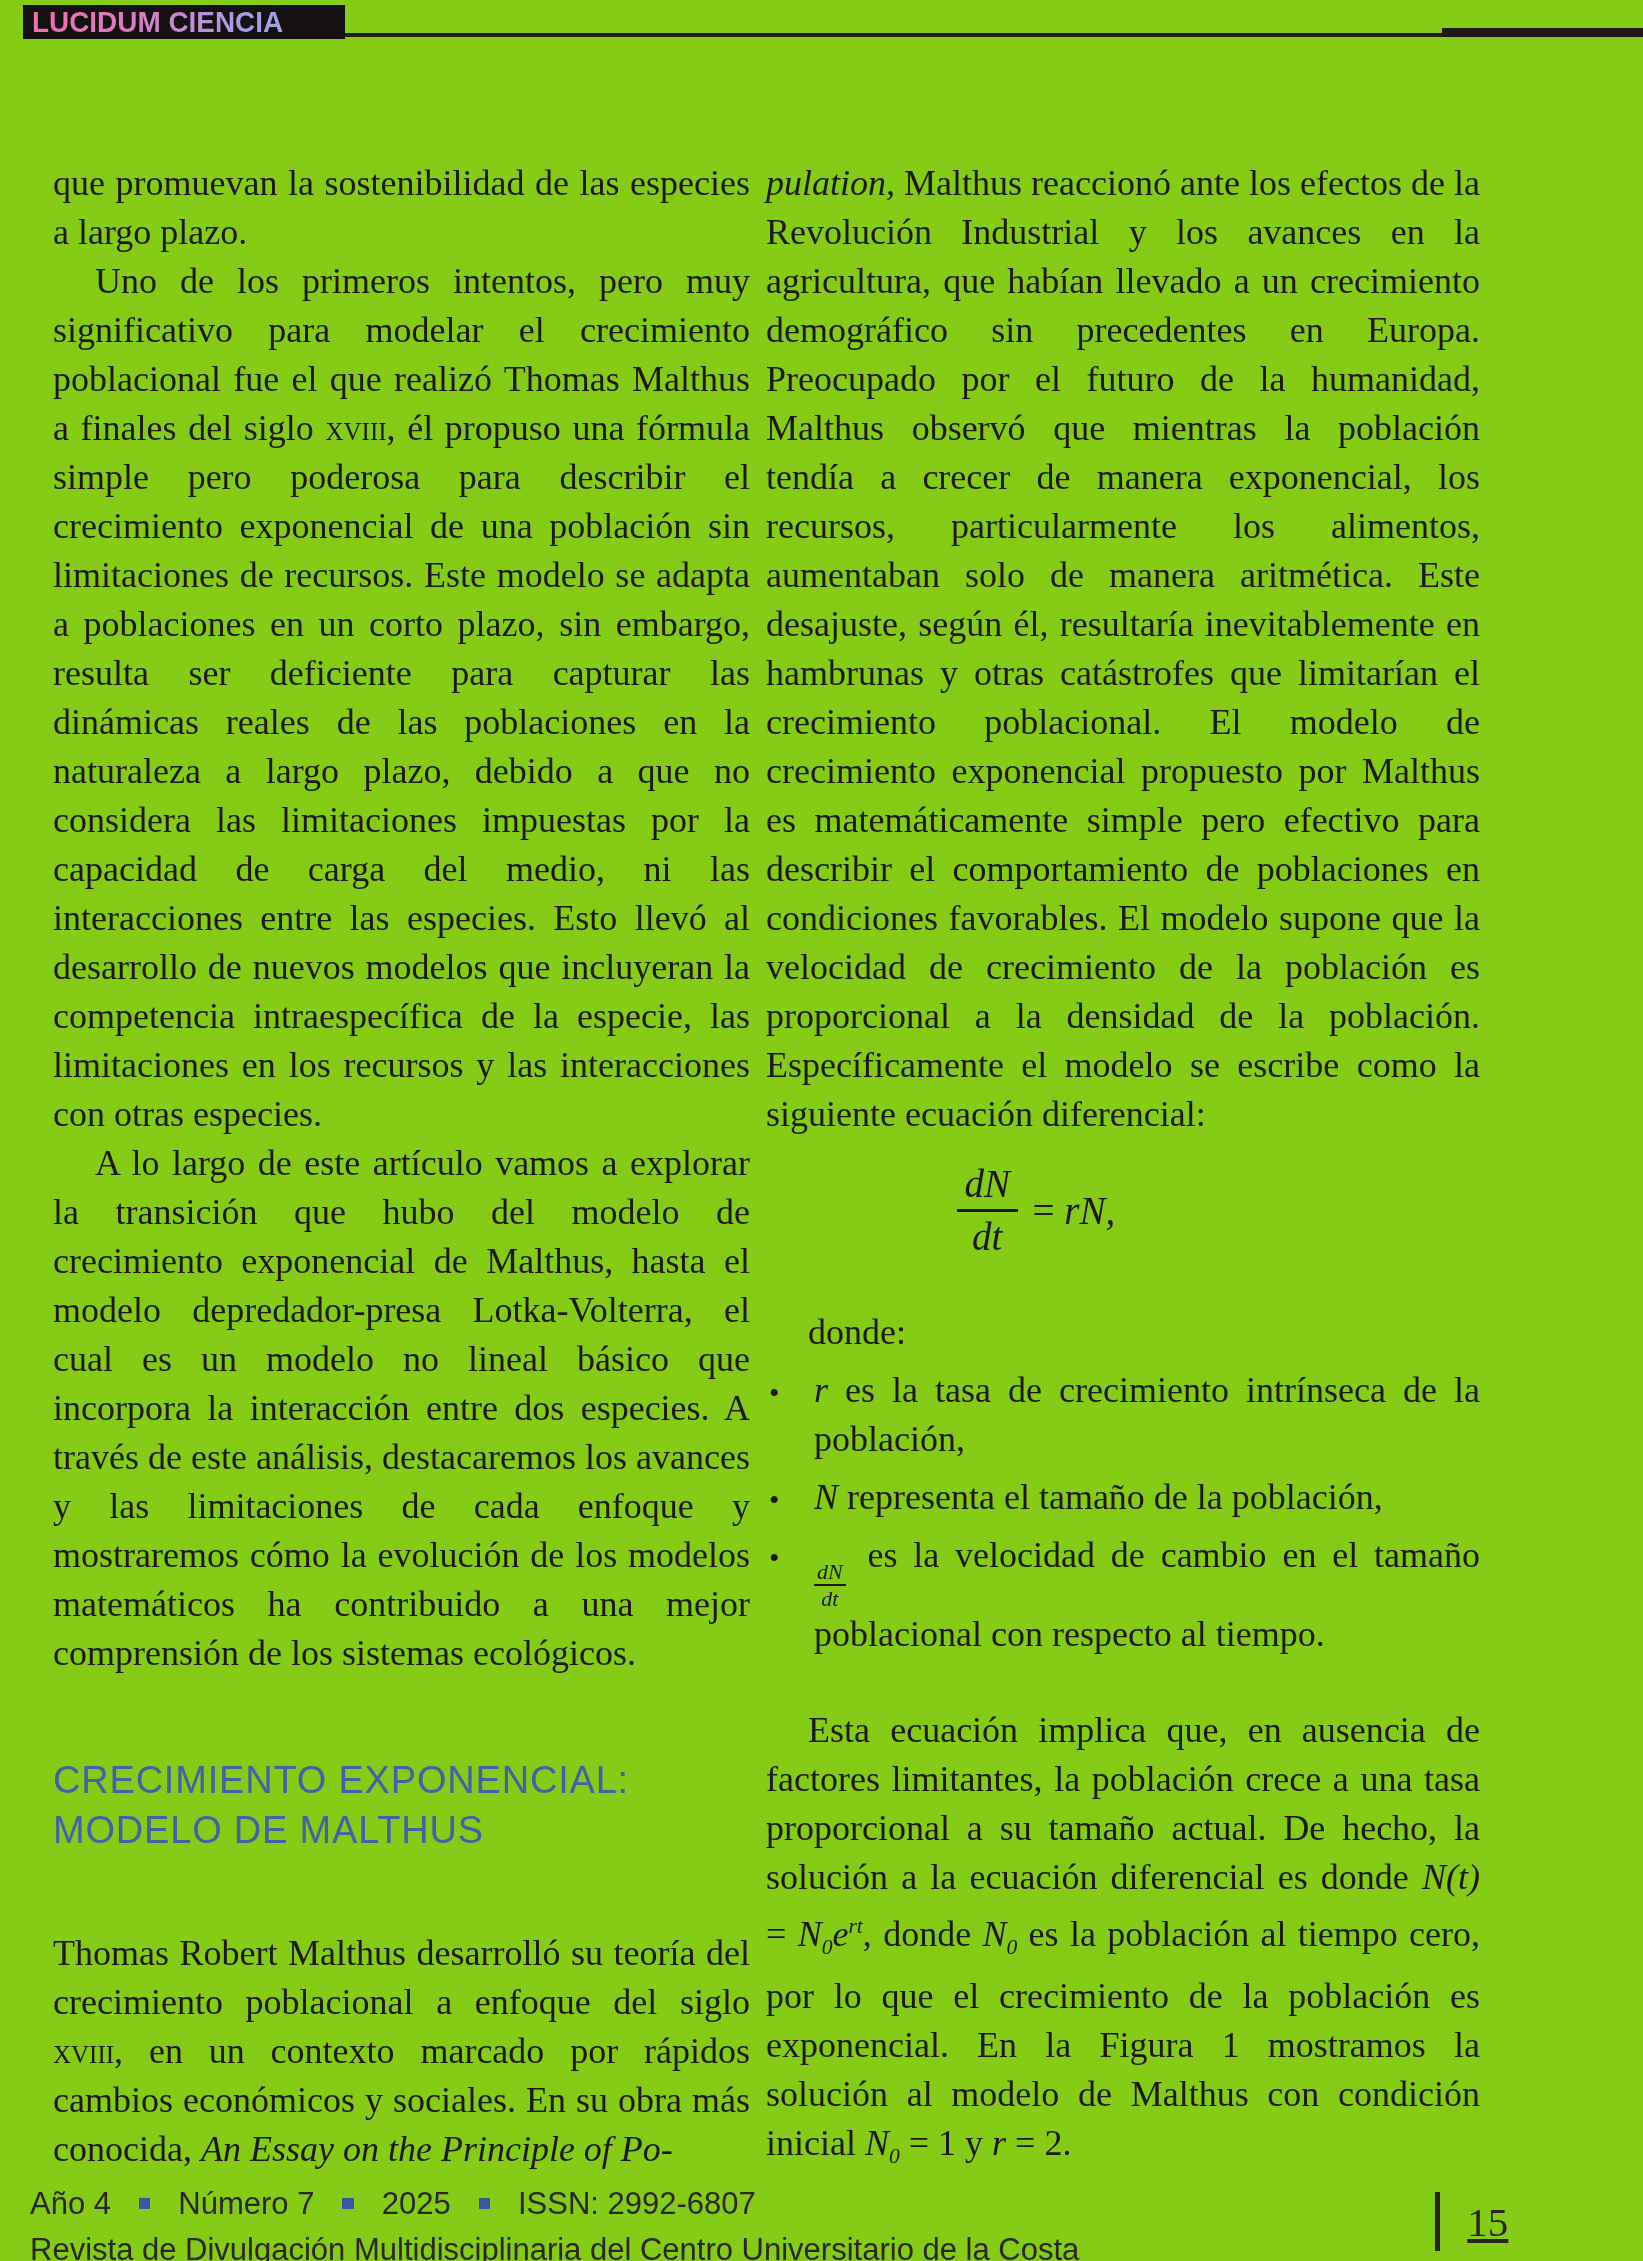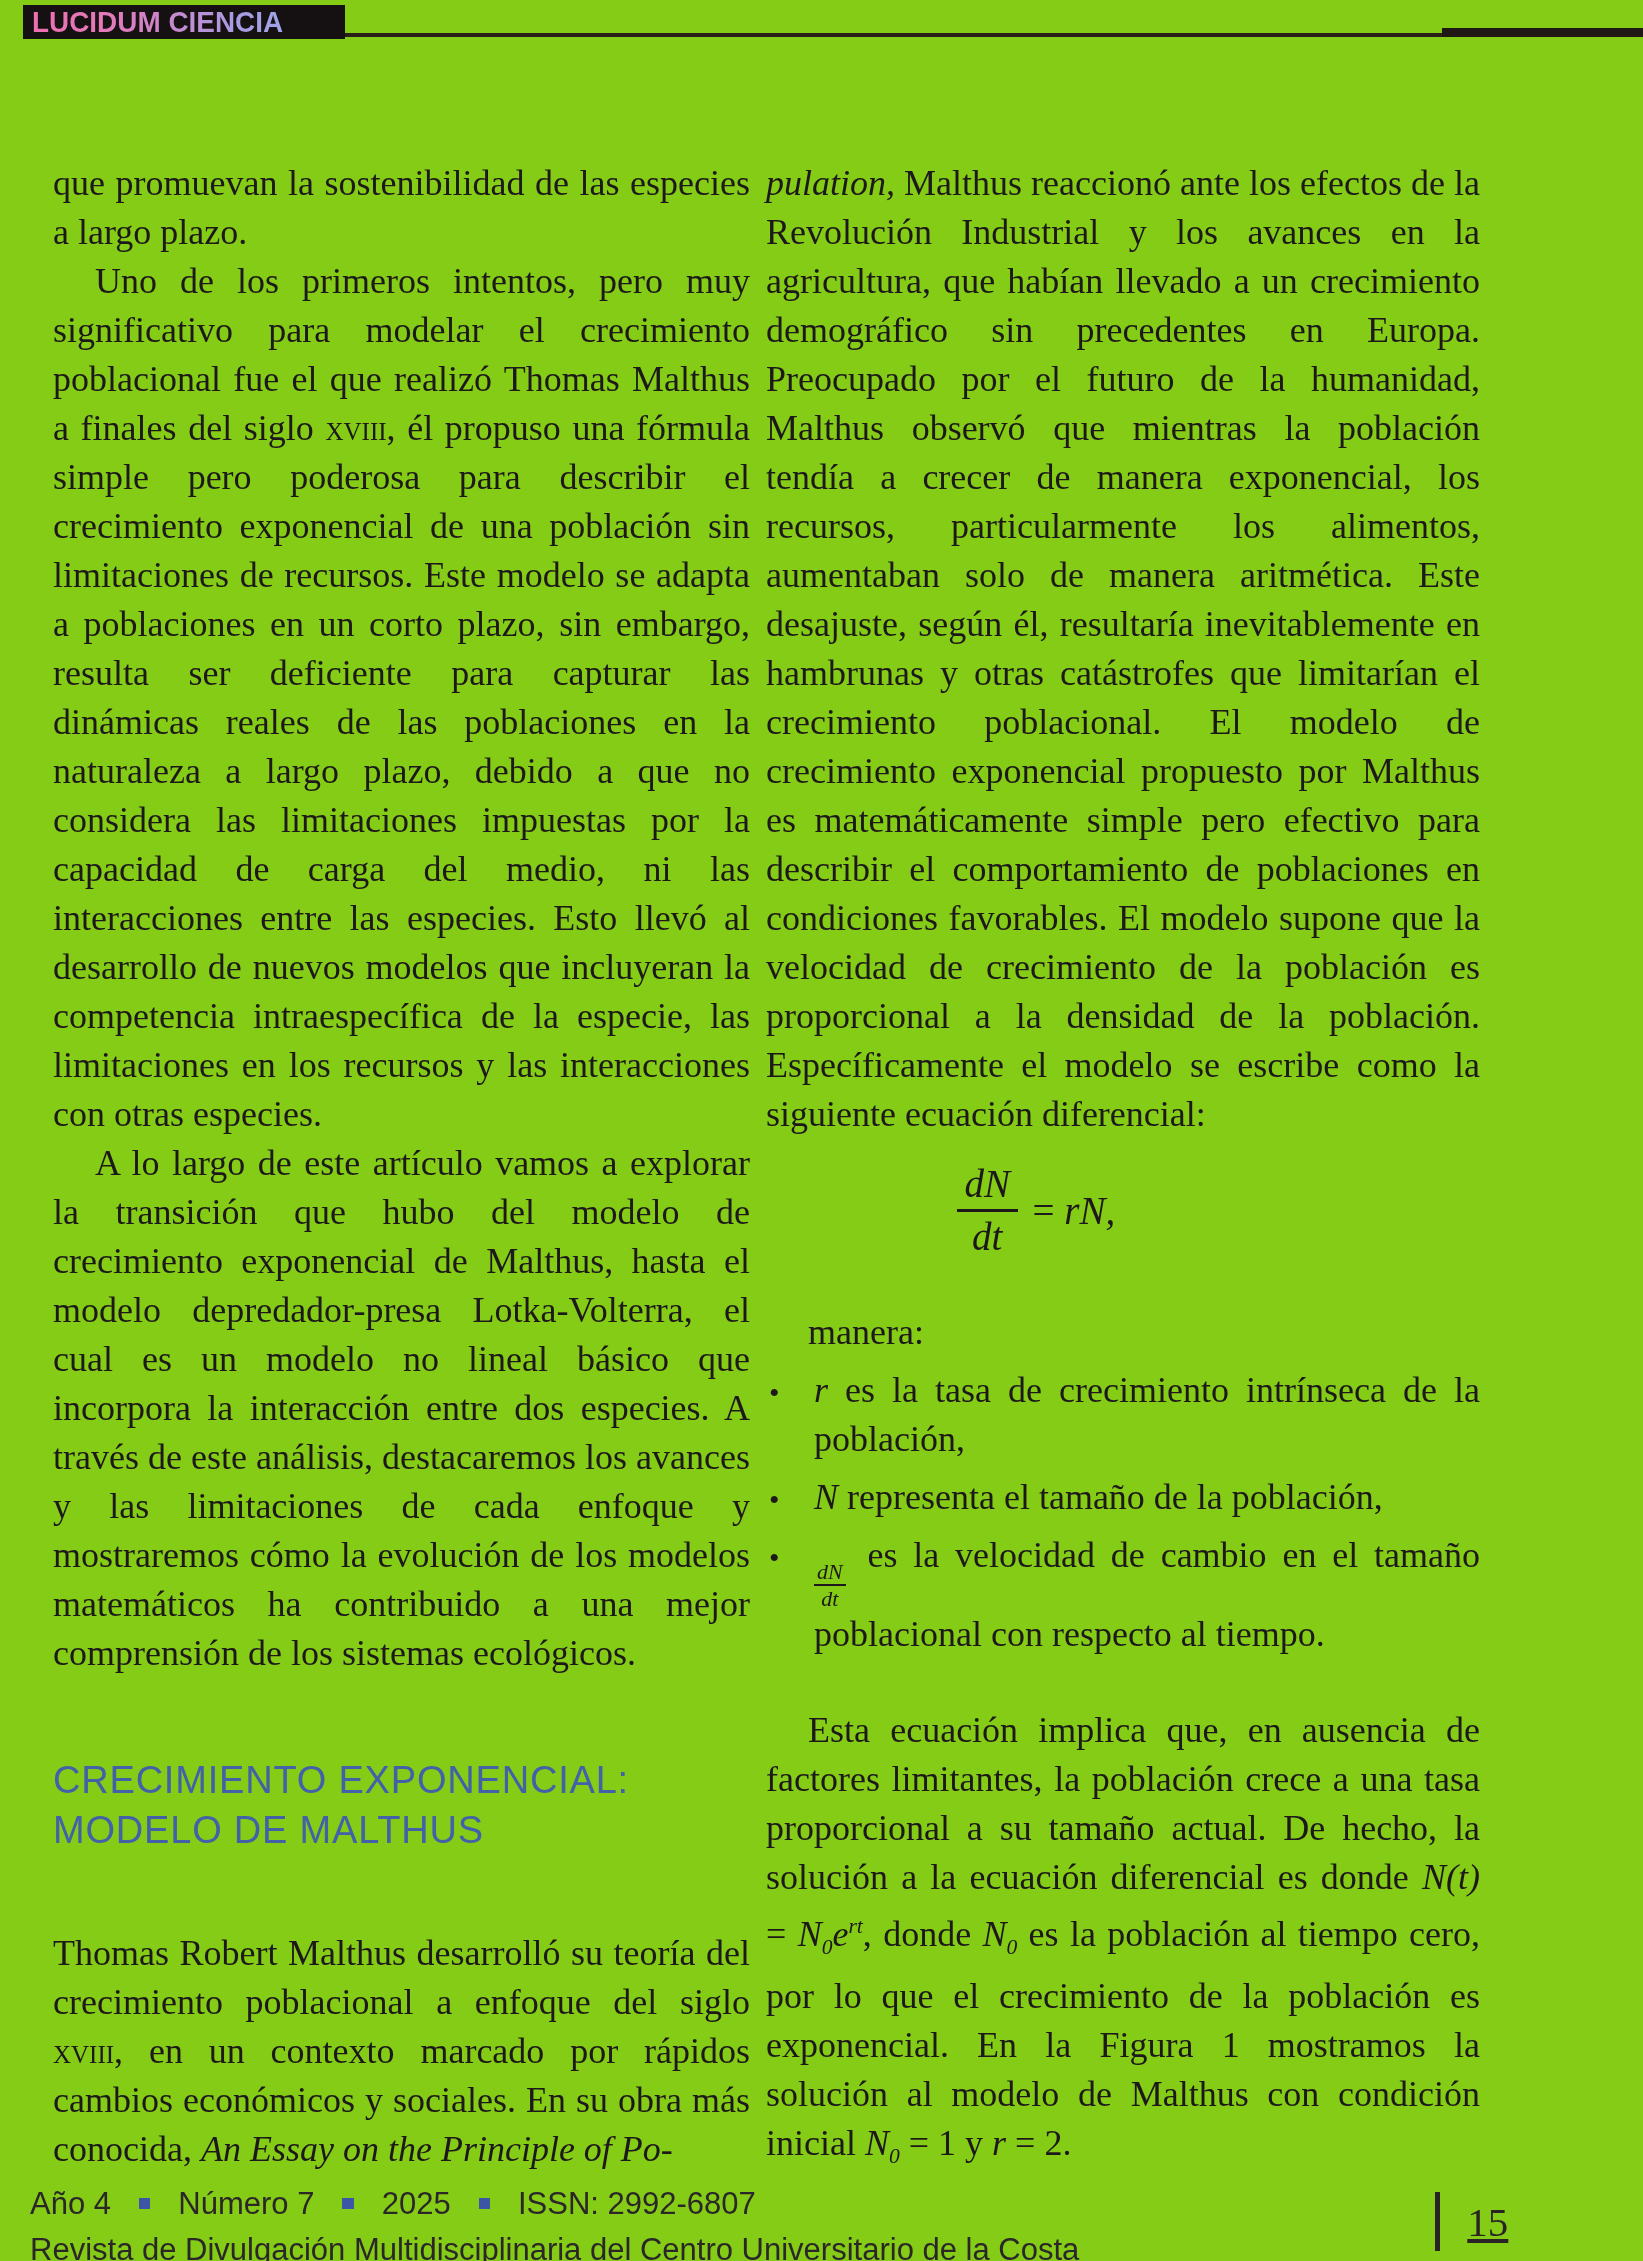--- a/index.html
+++ b/index.html
@@ -76,21 +76,21 @@
     </section>
   <section class="col col-right" id="col-right">
       <p><span class="it ">pulation,</span><span> Malthus reaccionó ante los efectos de la Revolución Industrial y los avances en la agricultura, que habían llevado a un crecimiento demográfico sin precedentes en Europa. Preocupado por el futuro de la humanidad, Malthus observó que mientras la población tendía a crecer de manera exponencial, los recursos, particularmente los alimentos, aumentaban solo de manera aritmética. Este desajuste, según él, resultaría inevitablemente en hambrunas y otras catástrofes que limitarían el crecimiento poblacional. El modelo de crecimiento exponencial propuesto por Malthus es matemáticamente simple pero efectivo para describir el comportamiento de poblaciones en condiciones favorables. El modelo supone que la velocidad de crecimiento de la población es proporcional a la densidad de la población. Específicamente el modelo se escribe como la siguiente ecuación diferencial:</span></p>
       <div class="equation">
         <span class="frac">
           <span class="frac-n">dN</span>
           <span class="frac-d">dt</span>
         </span>
         <span class="eq-rhs"><span>= </span><span class="it">rN,</span></span>
       </div>
-      <p class="indent "><span>manera:</span></p>
+      <p class="indent "><span>donde:</span></p>
       <ul class="bullets">
         <li><span class="it ">r</span><span> es la tasa de crecimiento intrínseca de la población,</span></li>
         <li><span class="it ">N</span><span> representa el tamaño de la población,</span></li>
         <li><span class="ifrac">
             <span class="ifrac-n">dN</span>
             <span class="ifrac-d">dt</span>
           </span><span> es la velocidad de cambio en el tamaño poblacional con respecto al tiempo.</span></li>
       </ul>
       <p class="indent after-bullets"><span>Esta ecuación implica que, en ausencia de factores limitantes, la población crece a una tasa proporcional a su tamaño actual. De hecho, la solución a la ecuación diferencial es donde </span><span class="it ">N(t)</span><span> = </span><span class="it ">N</span><sub class="it ">0</sub><span class="it ">e</span><sup class="it ">rt</sup><span>, donde </span><span class="it ">N</span><sub class="it ">0</sub><span> es la población al tiempo cero, por lo que el crecimiento de la población es exponencial. En la Figura 1 mostramos la solución al modelo de Malthus con condición inicial </span><span class="it ">N</span><sub class="it ">0</sub><span> = 1 y </span><span class="it ">r</span><span> = 2.</span></p>
     </section>

